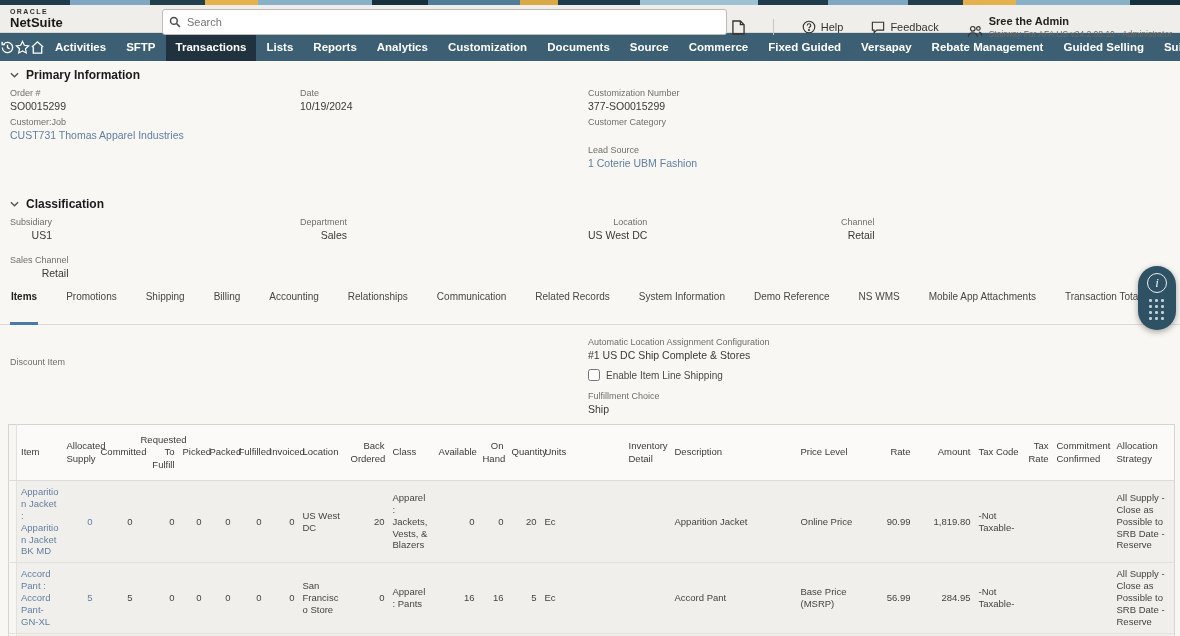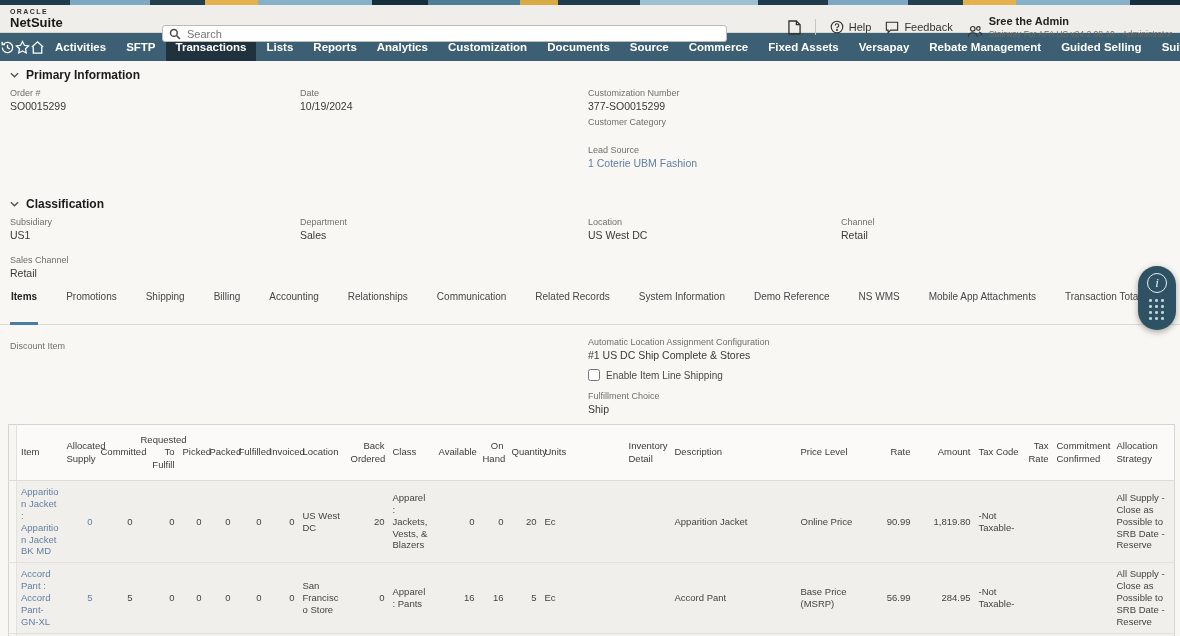--- a/index.html
+++ b/index.html
@@ -24,30 +24,30 @@
   
   .hdr {
     height: 28px; background: var(--header_bg, #f0eeea);
     border-bottom: 1px solid #d9d7d1;
     display: flex; align-items: center; position: relative;
   }
   .logo { display: flex; flex-direction: column; line-height: 1; margin-left: 10px; cursor: pointer; }
   .logo-oracle { font-size: 7px; font-weight: bold; letter-spacing: 1.4px; color: #33312e; }
   .logo-netsuite { font-size: 13px; font-weight: bold; color: #191917; margin-top: 1px; }
   .searchbox {
-    position: absolute; left: 162px; top: 4px; width: 565px; height: 17px;
+    position: absolute; left: 162px; top: 4px; width: 565px; height: 26px;
     background: #fff; border: 1px solid #bdbbb5; border-radius: 3px;
-    display: flex; align-items: center; padding: 0 6px; margin-top: 16px;
+    display: flex; align-items: center; padding: 0 6px;
   }
   .searchbox svg { flex: 0 0 auto; margin-right: 6px; }
   .searchbox input {
     border: none; outline: none; width: 100%; font-size: 11px;
     font-family: inherit; color: #3c3b38; background: transparent;
   }
-  .hdr-right { position: absolute; right: 8px; top: 0; height: 44px; display: flex; align-items: center; gap: 14px; padding-left: 45px; }
+  .hdr-right { position: absolute; right: 8px; top: 0; height: 44px; display: flex; align-items: center; gap: 28px; padding-left: 45px; }
   .hdr-act { display: flex; align-items: center; gap: 5px; font-size: 11px; color: #34332f; cursor: pointer; white-space: nowrap; }
   .hdr-divider { width: 1px; height: 16px; background: #c7c5bf; }
   .user-block { display: flex; align-items: flex-end; gap: 6px; cursor: pointer; }
   .user-texts { display: flex; flex-direction: column; line-height: 1.2; }
   .user-name { font-size: 11px; font-weight: bold; color: #23221f; }
   .user-meta { font-size: 8.5px; color: #6b6964; }
 
   
   .nav {
     height: 28px; background: var(--nav_bg, #3c5f73);
@@ -62,21 +62,21 @@
     display: flex; align-items: center; gap: 7px;
     font-size: 12px; font-weight: bold; color: #1c1b19;
     margin: 7px 0 6px 10px; cursor: pointer;
   }
   .fields { position: relative; }
   .f { position: absolute; }
   .f-label { font-size: 9px; color: #716f69; margin-bottom: 2px; }
   .f-value { font-size: 10.5px; color: #3a3936; }
   a.lnk, .lnk { color: var(--link, #627ea1); text-decoration: none; cursor: pointer; }
   .fields-primary { height: 102px; }
-  .fields-class { height: 66px; }
+  .fields-class { height: 66px; text-align: right; }
 
   
   .tabs {
     display: flex; gap: 27px; padding: 0 0 0 10px; margin-top: 12px;
     border-bottom: 1px solid #dcdad4; height: 30px; align-items: flex-end;
   }
   .tab { font-size: 10px; color: #474745; padding: 0 1px 20px; cursor: pointer; white-space: nowrap; border-bottom: 3px solid transparent; margin-bottom: -1px; }
   .tab.active { color: #22211f; font-weight: bold; border-bottom: 3px solid var(--tab_active_underline, #4a7ba6); }
 
   
@@ -198,21 +198,21 @@
   <span class="nav-item">Activities</span>
       <span class="nav-item">SFTP</span>
       <span class="nav-item active">Transactions</span>
       <span class="nav-item">Lists</span>
       <span class="nav-item">Reports</span>
       <span class="nav-item">Analytics</span>
       <span class="nav-item">Customization</span>
       <span class="nav-item">Documents</span>
       <span class="nav-item">Source</span>
       <span class="nav-item">Commerce</span>
-      <span class="nav-item">Fixed Assets</span>
+      <span class="nav-item">Fixed Guided</span>
       <span class="nav-item">Versapay</span>
       <span class="nav-item">Rebate Management</span>
       <span class="nav-item">Guided Selling</span>
       <span class="nav-item">SuiteApps</span>
     </span>
 </div>
 
 <div class="section-title">
   <svg width="9" height="6" viewBox="0 0 10 6" fill="none" stroke="#555" stroke-width="1.6">
       <path d="M1 1 l4 4 4-4"></path>
@@ -224,20 +224,24 @@
     <div class="f-label">Order #</div>
     <div class="f-value">SO0015299</div>
   </div>
   <div class="f" style="left:300px;top:0">
     <div class="f-label">Date</div>
     <div class="f-value">10/19/2024</div>
   </div>
   <div class="f" style="left:588px;top:0">
     <div class="f-label">Customization Number</div>
     <div class="f-value">377-SO0015299</div>
+  </div>
+  <div class="f" style="left:10px;top:29px">
+    <div class="f-label">Customer:Job</div>
+    <div class="f-value lnk">CUST731 Thomas Apparel Industries</div>
   </div>
   <div class="f" style="left:588px;top:29px">
     <div class="f-label">Customer Category</div>
     <div class="f-value"></div>
   </div>
   <div class="f" style="left:588px;top:57px">
     <div class="f-label">Lead Source</div>
     <div class="f-value lnk">1 Coterie UBM Fashion</div>
   </div>
 </div>
@@ -282,21 +286,21 @@
     <span class="tab">Communication</span>
     <span class="tab">Related Records</span>
     <span class="tab">System Information</span>
     <span class="tab">Demo Reference</span>
     <span class="tab">NS WMS</span>
     <span class="tab">Mobile App Attachments</span>
     <span class="tab">Transaction Total</span>
   </div>
 
 <div class="items-panel">
-  <div class="f" style="left:10px;top:16px">
+  <div class="f" style="left:10px;top:32px">
     <div class="f-label">Discount Item</div>
   </div>
   <div class="f" style="left:588px;top:12px">
     <div class="f-label">Automatic Location Assignment Configuration</div>
     <div class="f-value">#1 US DC Ship Complete &amp; Stores</div>
   </div>
   <div class="f chk-row" style="left:588px;top:44px">
     <input type="checkbox" style="">
     <span>Enable Item Line Shipping</span>
   </div>

